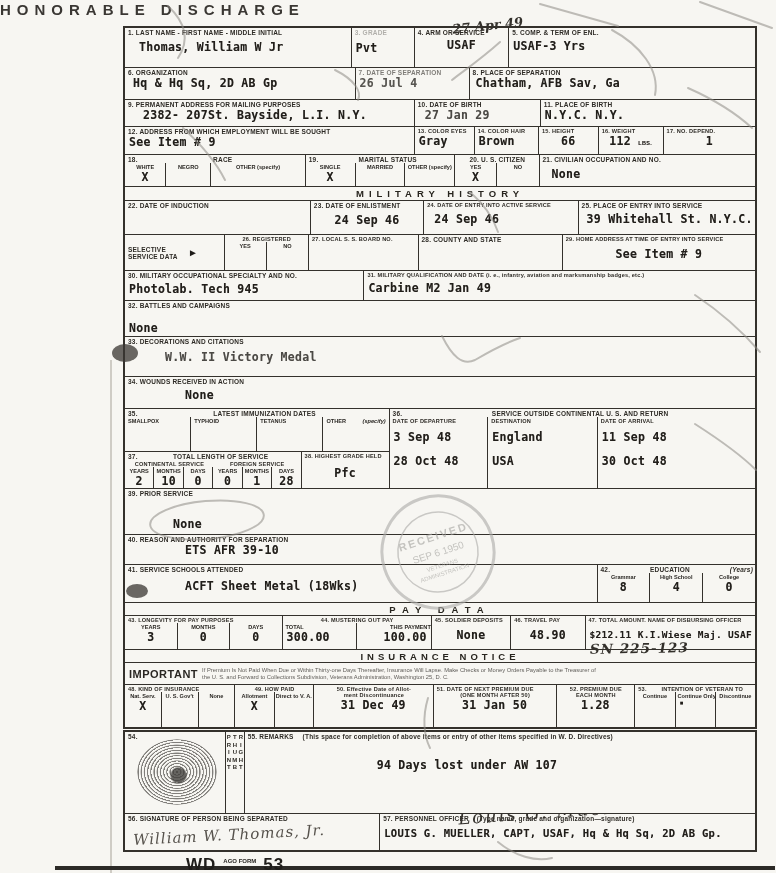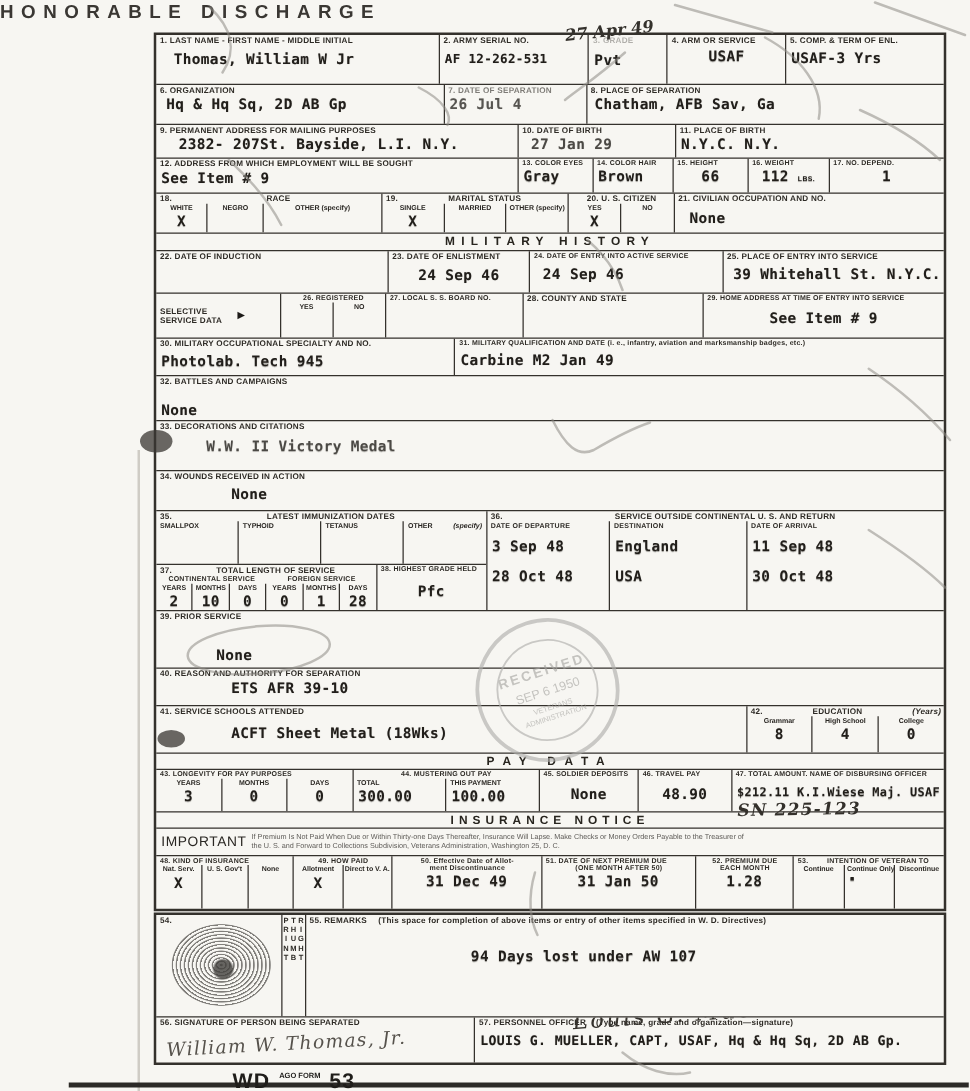--- a/index.html
+++ b/index.html
@@ -57,24 +57,20 @@
 
   <div class="doc-title">HONORABLE DISCHARGE</div>
 
   <div class="form form1">
 
     <div class="row" style="height:40px">
       <div class="c" style="flex:0 0 36%">
         <span class="lb">1. LAST NAME - FIRST NAME - MIDDLE INITIAL</span>
         <span class="tv" style="padding-left:14px;padding-top:4px">Thomas, William W Jr</span>
       </div>
-      <div class="c" style="flex:0 0 19%">
-        <span class="lb">2. ARMY SERIAL NO.</span>
-        <span class="tv tvs" style="padding-top:6px">AF 12-262-531</span>
-      </div>
       <div class="c" style="flex:0 0 10%">
         <span class="lb" style="opacity:.35">3. GRADE</span>
         <span class="tv" style="padding-top:5px">Pvt</span>
       </div>
       <div class="c" style="flex:0 0 15%">
         <span class="lb">4. ARM OR SERVICE</span>
         <span class="tv ctr" style="padding-top:2px">USAF</span>
       </div>
       <div class="c last" style="flex:0 0 20%">
         <span class="lb">5. COMP. &amp; TERM OF ENL.</span>
@@ -437,21 +433,21 @@
             </div>
         </div>
       </div>
       <div class="c" style="flex:0 0 23.7%">
         <span class="lb lbs ctr">44. MUSTERING OUT PAY</span>
         <div class="sub">
           <div class="sc" style="align-items:flex-start">
             <span class="scl" style="padding-left:3px">TOTAL</span>
             <span class="tv">300.00</span>
           </div>
-          <div class="sc last" style="align-items:flex-start">
+          <div class="sc last" style="align-items:flex-end">
             <span class="scl" style="padding-left:3px">THIS PAYMENT</span>
             <span class="tv">100.00</span>
           </div>
         </div>
       </div>
       <div class="c" style="flex:0 0 12.6%">
         <span class="lb lbs">45. SOLDIER DEPOSITS</span>
         <span class="tv ctr" style="padding-top:5px">None</span>
       </div>
       <div class="c" style="flex:0 0 11.8%">
@@ -461,21 +457,21 @@
       <div class="c last grow">
         <span class="lb lbs">47. TOTAL AMOUNT. NAME OF DISBURSING OFFICER</span>
         <span class="tv" style="font-size:9.5px;padding-top:6px">$212.11 K.I.Wiese Maj. USAF</span>
       </div>
     </div>
 
     <div class="sect" style="height:12px;letter-spacing:4px">INSURANCE NOTICE</div>
 
     <div class="row" style="height:22px">
       <div class="c last grow" style="flex-direction:row;align-items:center">
-        <span style="font-size:11px;font-weight:400;padding:0 4px;letter-spacing:.5px">IMPORTANT</span>
+        <span style="font-size:11px;font-weight:700;padding:0 4px;letter-spacing:.5px">IMPORTANT</span>
         <span style="font-size:5.8px;line-height:7px;opacity:.75">
           <span>If Premium Is Not Paid When Due or Within Thirty-one Days Thereafter, Insurance Will Lapse. Make Checks or Money Orders Payable to the Treasurer of</span><br>
           <span>the U. S. and Forward to Collections Subdivision, Veterans Administration, Washington 25, D. C.</span>
         </span>
       </div>
     </div>
 
     <div class="row nb" style="height:42px">
       <div class="c" style="flex:0 0 17.5%">
         <span class="lb lbs">48. KIND OF INSURANCE</span>

